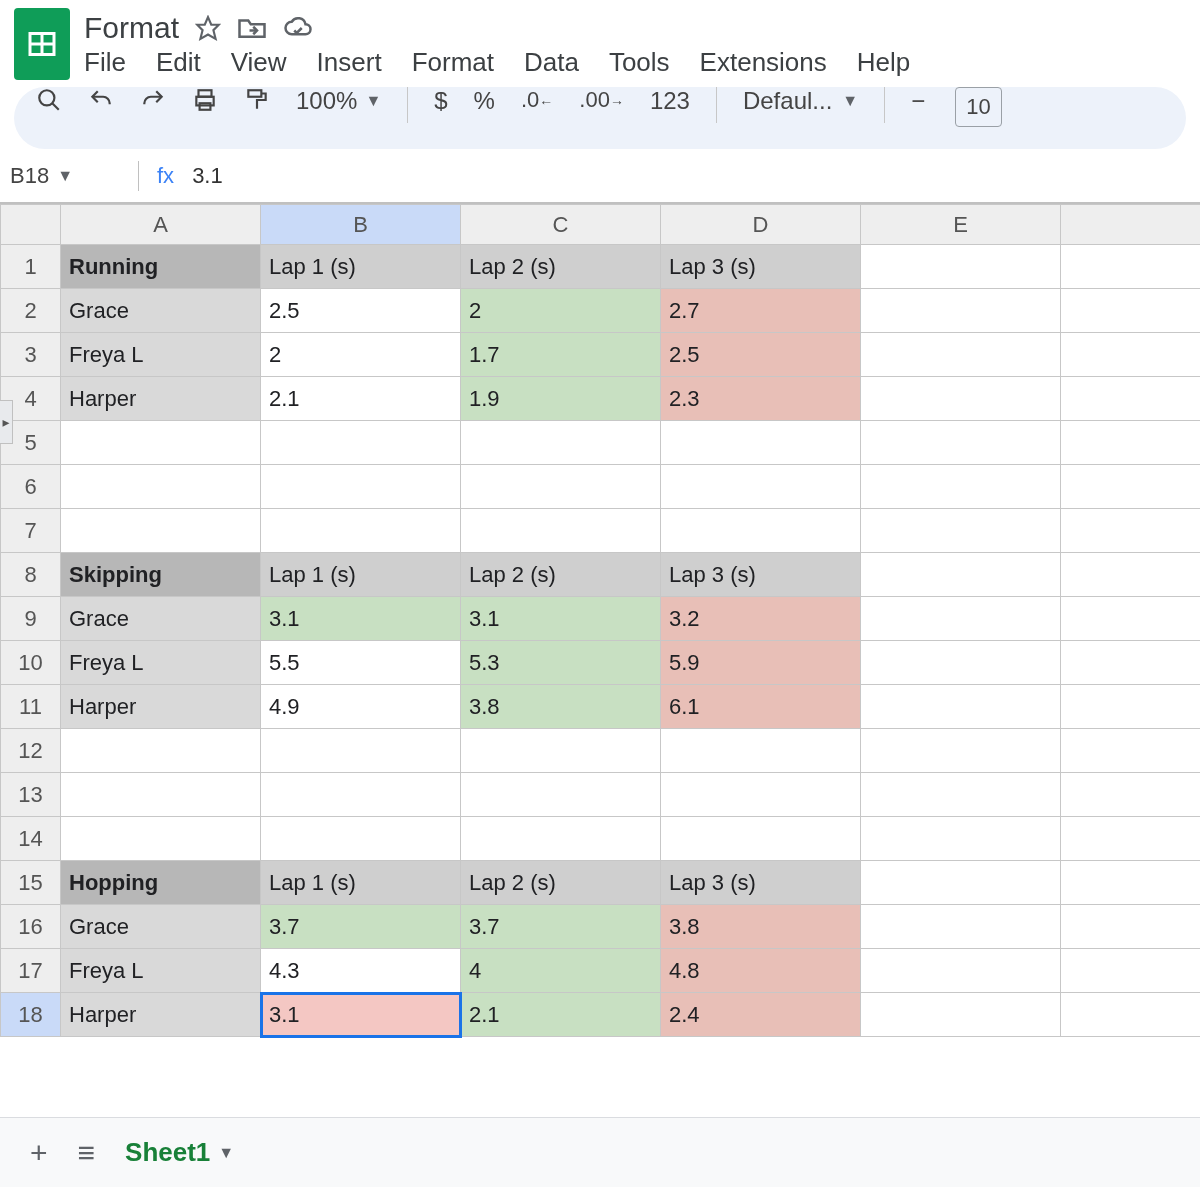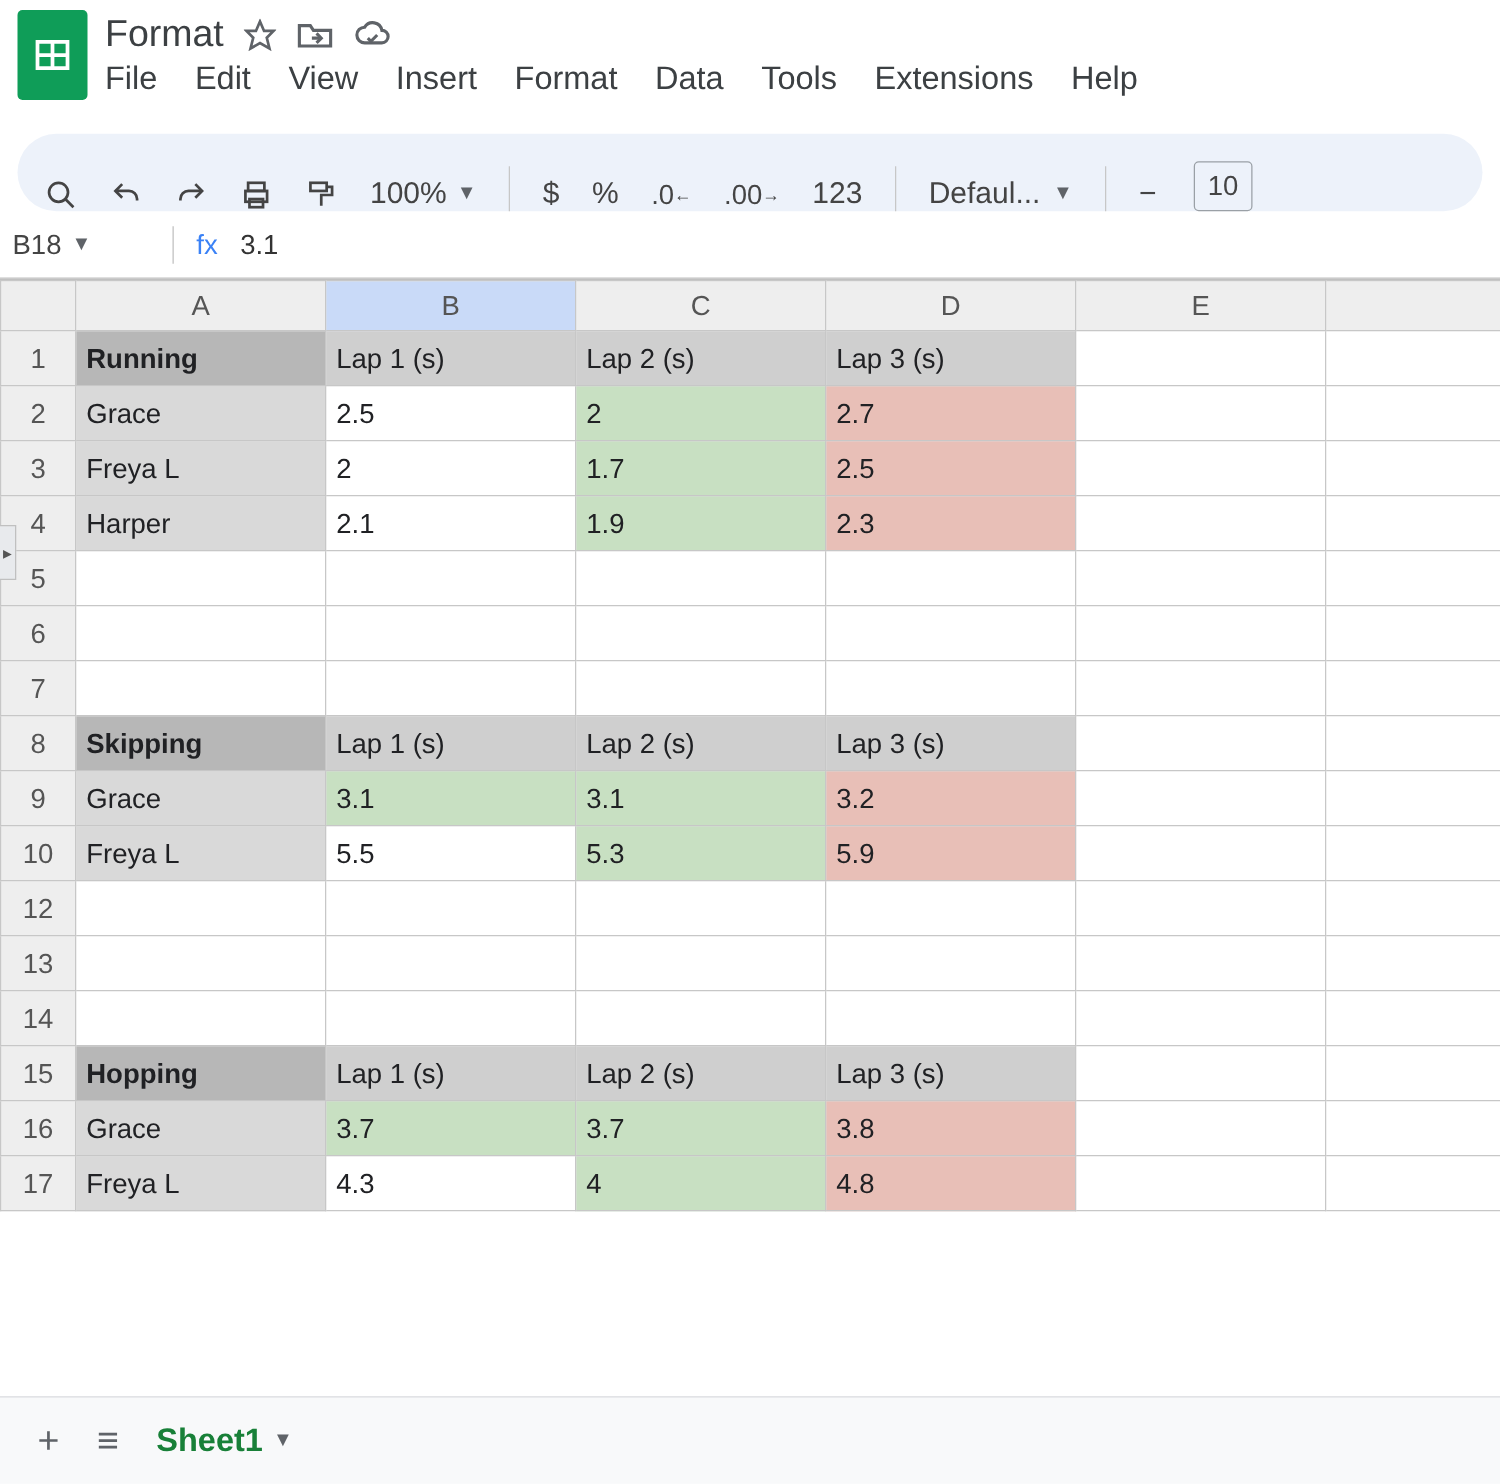--- a/index.html
+++ b/index.html
@@ -30,26 +30,26 @@
   .docs-logo svg { width: 36px; height: 36px; }
   .title-col { display:flex; flex-direction:column; }
   .title-row { display:flex; align-items:center; gap:16px; }
   .doc-title { font-size: 30px; color:#3c4043; }
   .title-icon { color:#5f6368; display:inline-flex; }
   .menu-row { display:flex; gap:30px; font-size:26px; color:#3c4043; margin-top:2px; }
   .menu-item { cursor:pointer; }
 
   
   .toolbar {
-    margin: 27px 14px 0 14px;
+    margin: 7px 14px 0 14px;
     background: #edf2fa;
     border-radius: 40px;
     height: 62px;
     display:flex;
-    align-items:flex-end;
+    align-items:flex-start;
     padding: 0 22px;
     gap: 26px;
     color:#444;
     font-size: 24px;
   }
   .toolbar .sep { width:1px; height:36px; background:#c7c7c7; }
   .toolbar .tb-icon { display:inline-flex; align-items:center; justify-content:center; cursor:pointer; }
   .zoom-box { display:flex; align-items:center; gap:8px; }
   .font-box { display:flex; align-items:center; gap:10px; }
   .font-size-box {
@@ -396,20 +396,29 @@
       </tr>
       <tr>
         <th class="rowhead">10</th>
         <td class="name-gray">Freya L</td>
         <td class="num">5.5</td>
         <td class="green">5.3</td>
         <td class="pink">5.9</td>
         <td class="empty"></td>
         <td class="empty"></td>
       </tr>
+      <tr>
+        <th class="rowhead">11</th>
+        <td class="name-gray">Harper</td>
+        <td class="num">4.9</td>
+        <td class="green">3.8</td>
+        <td class="pink">6.1</td>
+        <td class="empty"></td>
+        <td class="empty"></td>
+      </tr>
 
       <tr>
           <th class="rowhead">12</th>
           <td class="empty"></td>
           <td class="empty"></td>
           <td class="empty"></td>
           <td class="empty"></td>
           <td class="empty"></td>
           <td class="empty"></td>
         </tr>
@@ -450,20 +459,29 @@
         <td class="pink">3.8</td>
         <td class="empty"></td>
         <td class="empty"></td>
       </tr>
       <tr>
         <th class="rowhead">17</th>
         <td class="name-gray">Freya L</td>
         <td class="num">4.3</td>
         <td class="green">4</td>
         <td class="pink">4.8</td>
+        <td class="empty"></td>
+        <td class="empty"></td>
+      </tr>
+      <tr>
+        <th class="rowhead row18">18</th>
+        <td class="name-gray">Harper</td>
+        <td class="active-cell">3.1</td>
+        <td class="green">2.1</td>
+        <td class="pink">2.4</td>
         <td class="empty"></td>
         <td class="empty"></td>
       </tr>
     </tbody>
   </table>
 </div>
 
 <div class="sheet-tabs">
   <span class="tab-btn">+</span>
   <span class="tab-btn">≡</span>

